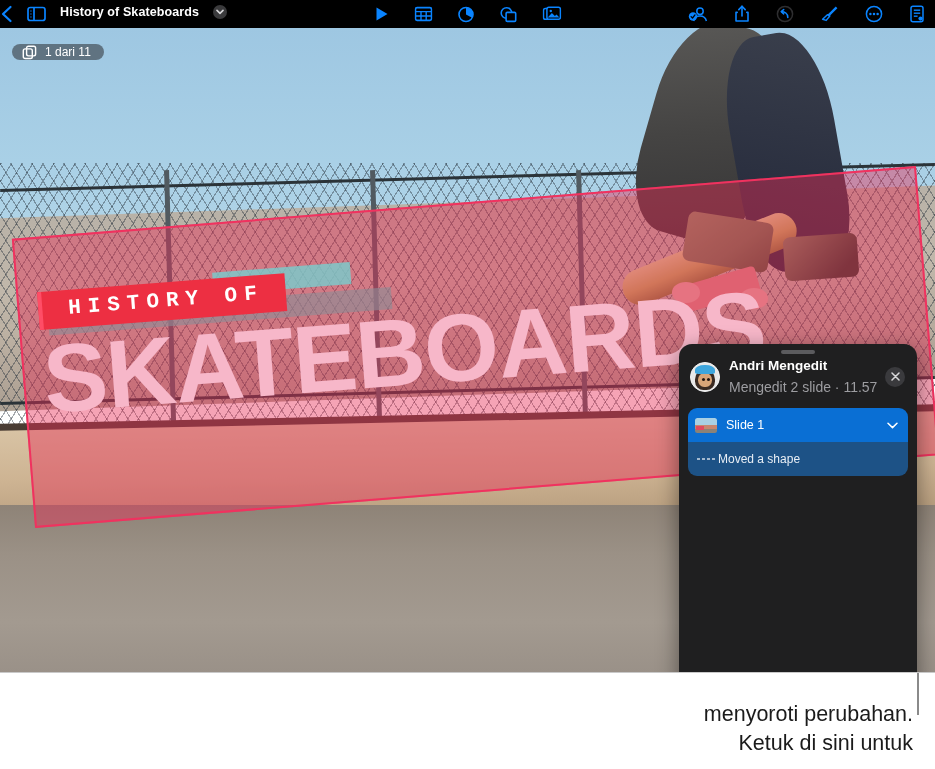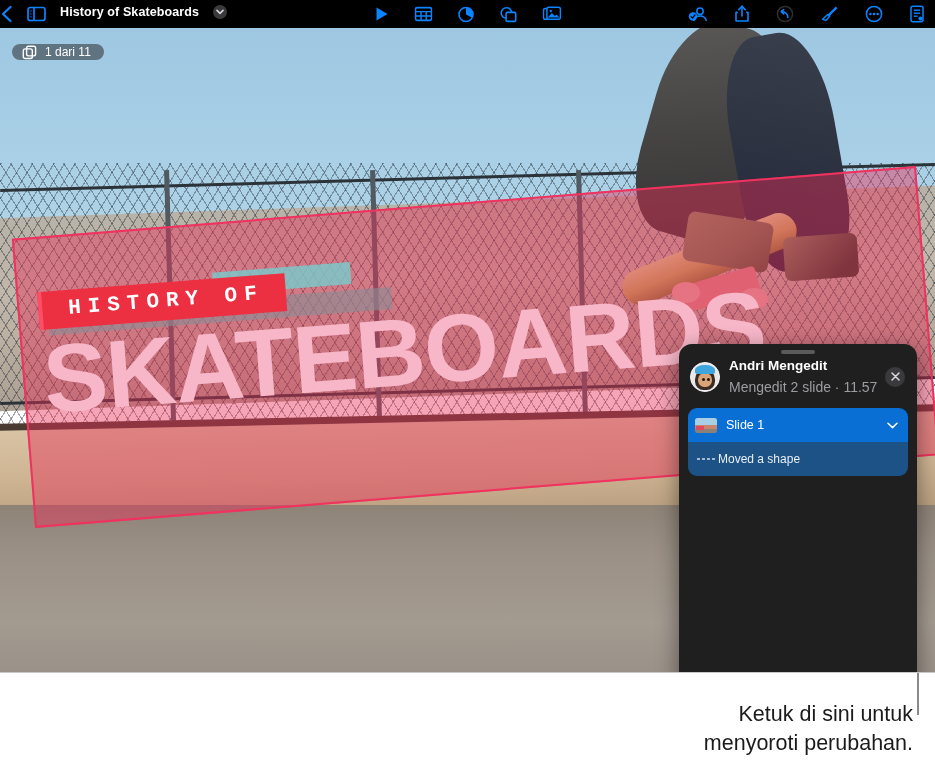--- a/index.html
+++ b/index.html
@@ -430,17 +430,17 @@
           </span>
           <span class="sub-label">Moved a shape</span>
         </div>
       </div>
 
     </div>
   </div>
 
   <div class="callout-line"></div>
   <div class="caption">
+    <div>menyoroti perubahan.</div>
     <div>Ketuk di sini untuk</div>
-    <div>menyoroti perubahan.</div>
   </div>
 
 </div>
 
 </body></html>

